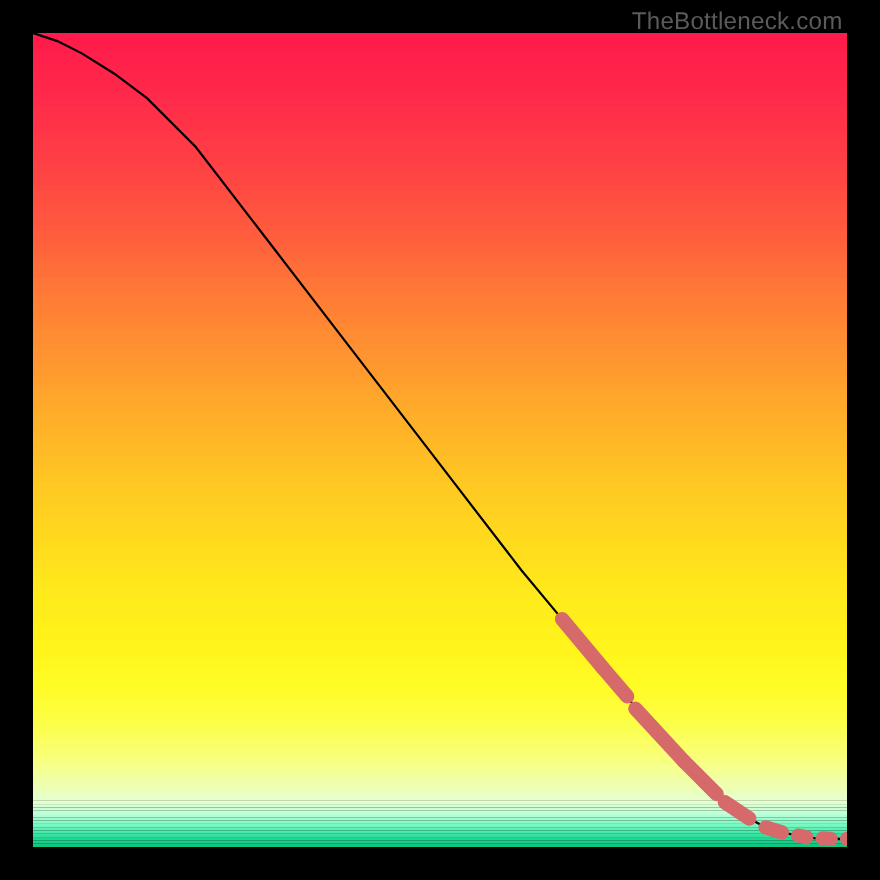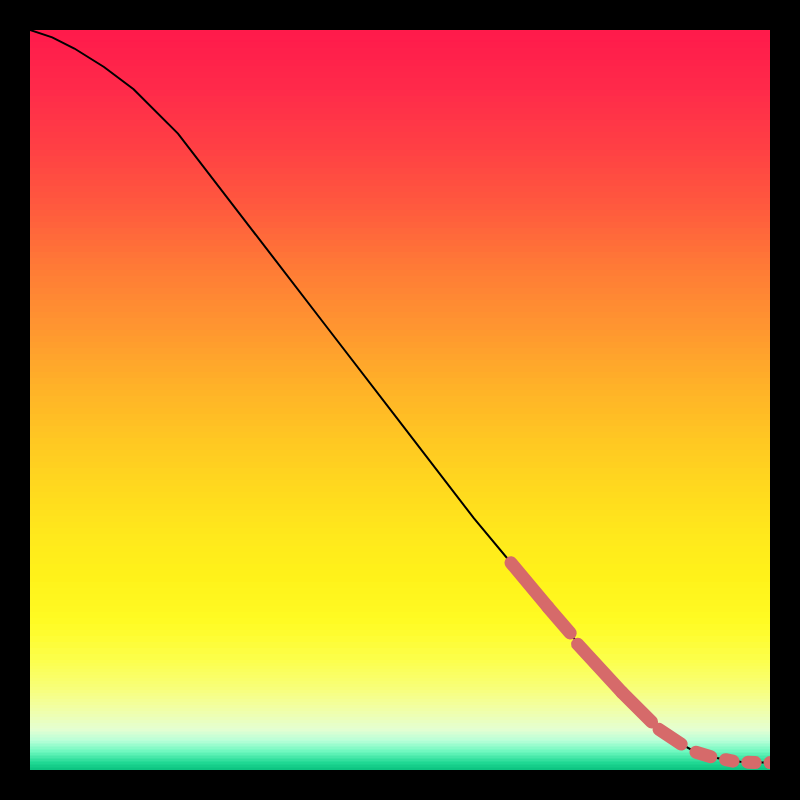--- a/index.html
+++ b/index.html
@@ -46,20 +46,21 @@
     font-size: 22px;
     font-weight: 500;
     letter-spacing: 0.2px;
     user-select: none;
   }
 </style>
 </head>
 <body>
 
 <div class="frame">
+  <div class="watermark">TheBottleneck.com</div>
 
   <div class="plot" id="plot">
       <div class="band" style="top: 0px; height: 6.6px; background: rgb(255, 27, 75);"></div>
       <div class="band" style="top: 6px; height: 6.6px; background: rgb(255, 28, 75);"></div>
       <div class="band" style="top: 12px; height: 6.6px; background: rgb(255, 30, 75);"></div>
       <div class="band" style="top: 18px; height: 6.6px; background: rgb(255, 32, 75);"></div>
       <div class="band" style="top: 24px; height: 6.6px; background: rgb(255, 33, 75);"></div>
       <div class="band" style="top: 30px; height: 6.6px; background: rgb(255, 35, 74);"></div>
       <div class="band" style="top: 36px; height: 6.6px; background: rgb(255, 37, 74);"></div>
       <div class="band" style="top: 42px; height: 6.6px; background: rgb(255, 38, 74);"></div>

